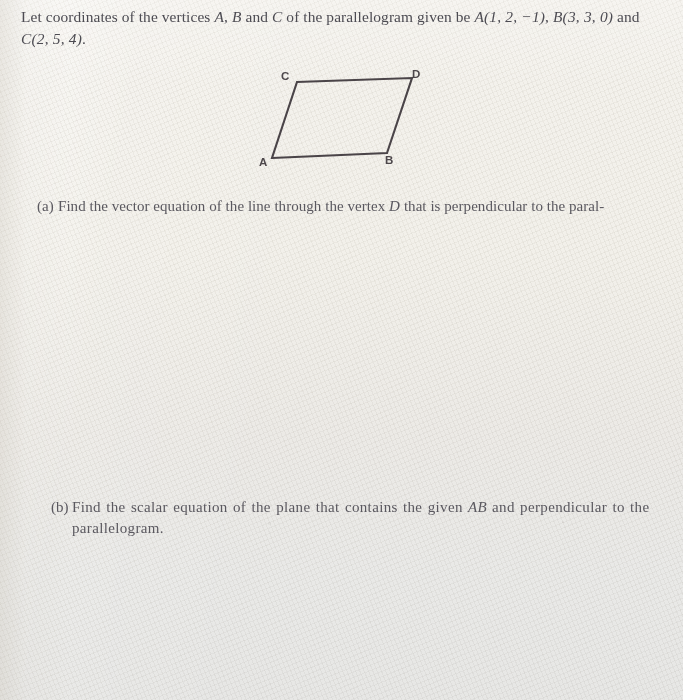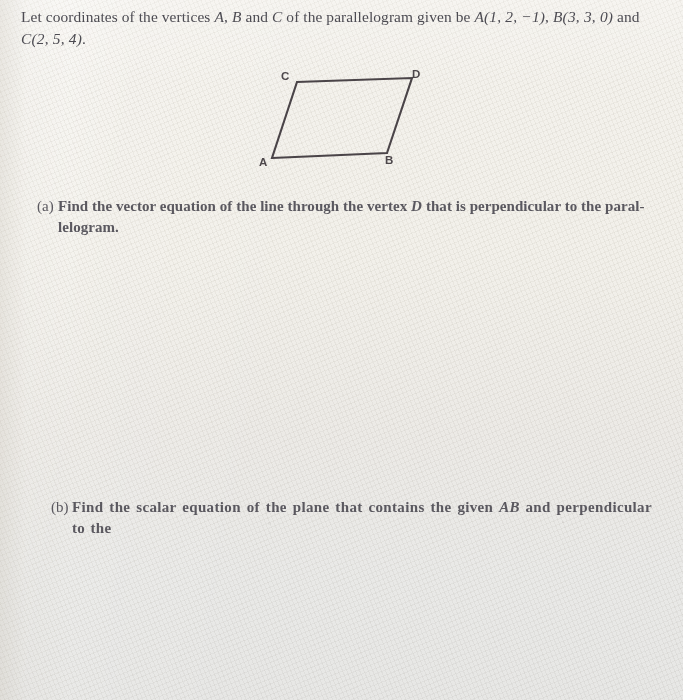--- a/index.html
+++ b/index.html
@@ -96,21 +96,20 @@
   }
   .part .marker {
     width: 21px;
     flex: 0 0 21px;
     text-align: left;
   }
   .part .body {
     flex: 1 1 auto;
     text-align: justify;
     text-justify: inter-word;
-    font-weight: bold;
   }
   .part .body .ln2 { display: block; }
 
   #part-a {
     left: 37px;
     top: 196px;
     width: 617px;
   }
   #part-a .body { letter-spacing: 0.05px; }
 
@@ -146,25 +145,25 @@
     </svg>
 
     <span class="vertex-label" style="left:14px; top:95px;">A</span>
     <span class="vertex-label" style="left:140px; top:93px;">B</span>
     <span class="vertex-label" style="left:36px; top:9px;">C</span>
     <span class="vertex-label" style="left:167px; top:7px;">D</span>
   </div>
 
   <div id="part-a" class="part layer">
     <span class="marker">(a)</span>
-    <span class="body"><span>Find the vector equation of the line through the vertex </span><span class="mathvar">D</span><span> that is perpendicular to the paral-</span><span class="ln2">lelogram.</span></span>
+    <span class="body"><span>Find the vector equation of the line through the vertex </span><span class="mathvar">D</span><span> that is perpendicular to the paral-</span></span>
   </div>
 
   <div id="part-b" class="part layer">
     <span class="marker">(b)</span>
-    <span class="body"><span>Find the scalar equation of the plane that contains the given </span><span class="mathvar">AB</span><span> and perpendicular to the</span></span>
+    <span class="body"><span>Find the scalar equation of the plane that contains the given </span><span class="mathvar">AB</span><span> and perpendicular to the</span><span class="ln2">parallelogram.</span></span>
   </div>
 
   <span class="speck" style="left:562px; top:521px; width:2px; height:2px; opacity:.5;"></span>
   <span class="speck" style="left:268px; top:522px; width:3px; height:3px; opacity:.35;"></span>
   <span class="speck" style="left:640px; top:665px; width:3px; height:3px; opacity:.3;"></span>
 
 </div>
 
 </body></html>

